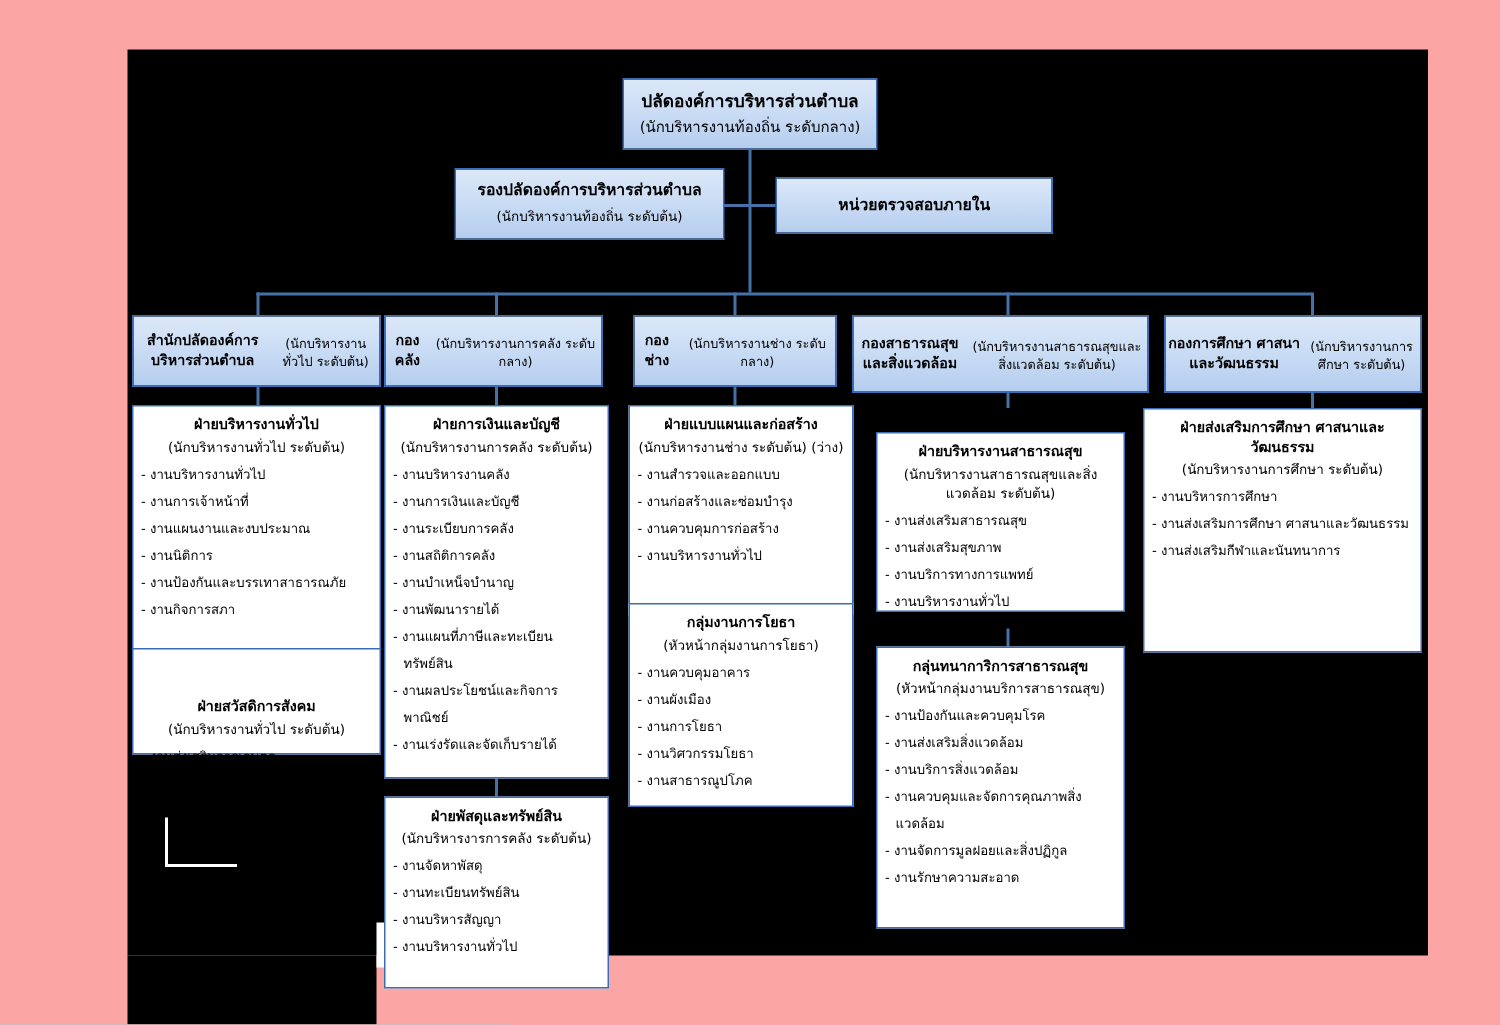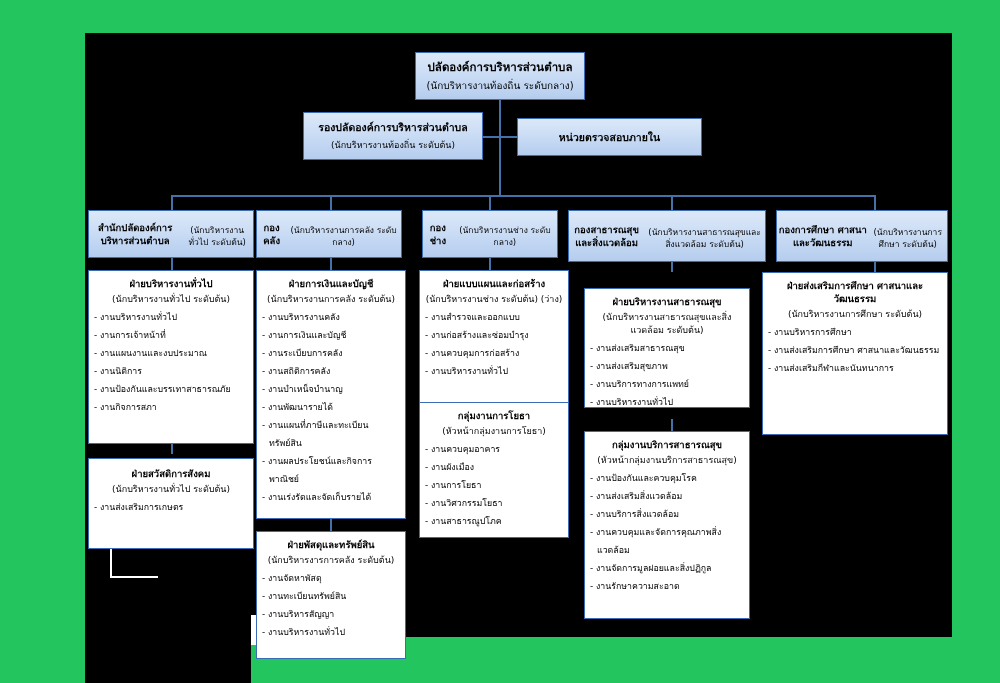--- a/index.html
+++ b/index.html
@@ -1,17 +1,17 @@
 <!DOCTYPE html>
 <html><head>
 <meta charset="utf-8">
 <style>
   html,body{margin:0;padding:0;background:#ffffff;}
   body{font-family:"DejaVu Sans","Liberation Sans",sans-serif;}
-  #canvas{position:relative;width:1000px;height:683px;background:#22c55e;overflow:hidden;}
+  #canvas{position:relative;width:1000px;height:683px;background:#fca5a5;overflow:hidden;}
 
   
   .backdrop{position:absolute;background:#000000;}
   #bd-main{left:85px;top:33px;width:867px;height:604px;}
   #bd-lower{left:85px;top:637px;width:166px;height:46px;}
   #bd-notch{left:251px;top:615px;width:150px;height:30px;background:#ffffff;}
 
   
   .ln{position:absolute;background:#4472a8;}
   .ln-v{width:2px;}
@@ -124,21 +124,21 @@
     <ul>
         <li>- งานบริหารงานทั่วไป</li>
         <li>- งานการเจ้าหน้าที่</li>
         <li>- งานแผนงานและงบประมาณ</li>
         <li>- งานนิติการ</li>
         <li>- งานป้องกันและบรรเทาสาธารณภัย</li>
         <li>- งานกิจการสภา</li>
       </ul>
   </div>
 
-  <div class="box plain unit" style="left:88px;top:458px;width:166px;height:91px;padding-top:8px;">
+  <div class="box plain unit" style="left:88px;top:432px;width:166px;height:71px;padding-top:32px;">
     <span class="hd">ฝ่ายสวัสดิการสังคม</span>
     <span class="sub">(นักบริหารงานทั่วไป ระดับต้น)</span>
     <ul>
         <li>- งานส่งเสริมการเกษตร</li>
       </ul>
   </div>
 
   <div class="box plain unit" style="left:256px;top:270px;width:150px;height:249px;">
     <span class="hd">ฝ่ายการเงินและบัญชี</span>
     <span class="sub">(นักบริหารงานการคลัง ระดับต้น)</span>
@@ -194,21 +194,21 @@
     <span class="sub">(นักบริหารงานสาธารณสุขและสิ่งแวดล้อม ระดับต้น)</span>
     <ul>
         <li>- งานส่งเสริมสาธารณสุข</li>
         <li>- งานส่งเสริมสุขภาพ</li>
         <li>- งานบริการทางการแพทย์</li>
         <li>- งานบริหารงานทั่วไป</li>
       </ul>
   </div>
 
   <div class="box plain unit" style="left:584px;top:431px;width:166px;height:188px;">
-    <span class="hd">กลุ่มงานบริการสาธารณสุข</span>
+    <span class="hd">กลุ่นทนาการิการสาธารณสุข</span>
     <span class="sub">(หัวหน้ากลุ่มงานบริการสาธารณสุข)</span>
     <ul>
         <li>- งานป้องกันและควบคุมโรค</li>
         <li>- งานส่งเสริมสิ่งแวดล้อม</li>
         <li>- งานบริการสิ่งแวดล้อม</li>
         <li>- งานควบคุมและจัดการคุณภาพสิ่งแวดล้อม</li>
         <li>- งานจัดการมูลฝอยและสิ่งปฏิกูล</li>
         <li>- งานรักษาความสะอาด</li>
       </ul>
   </div>

